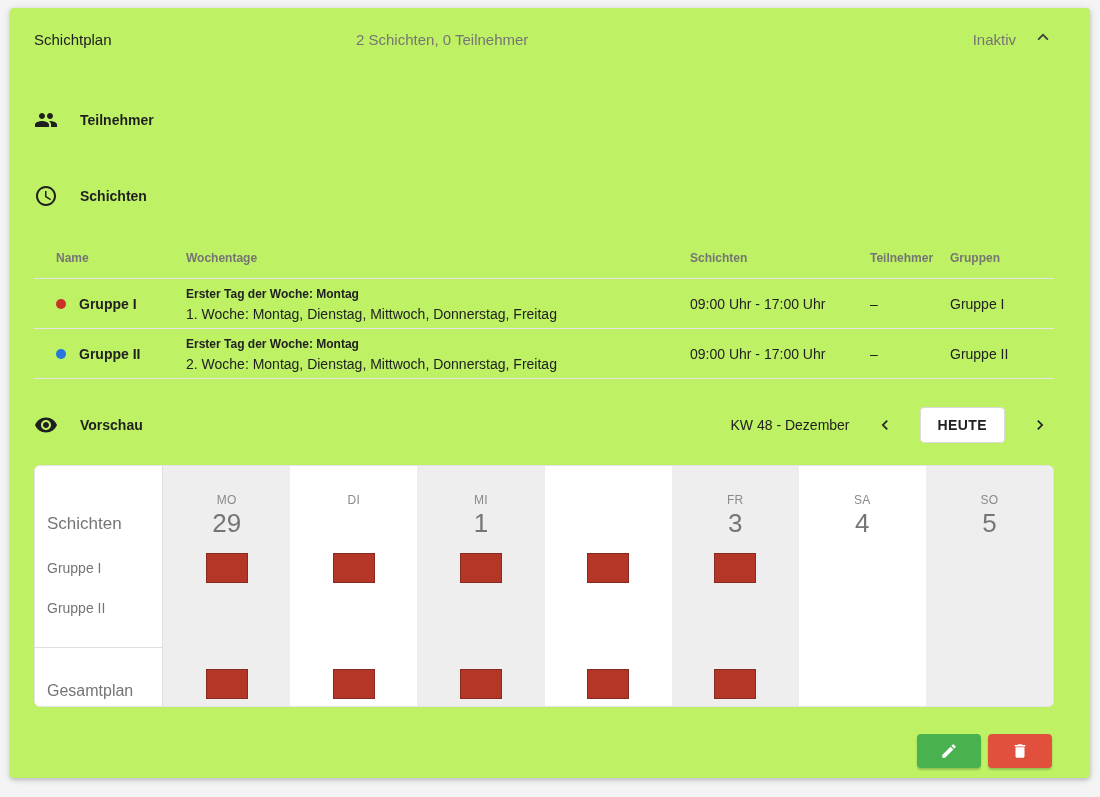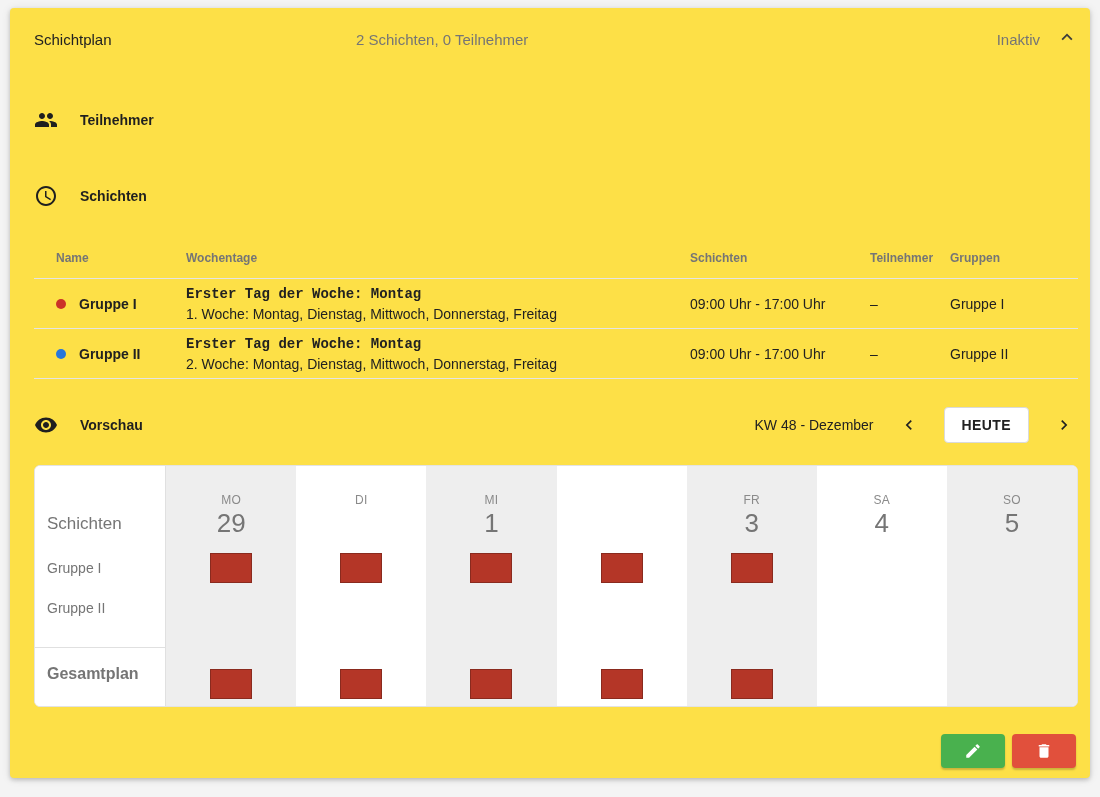--- a/index.html
+++ b/index.html
@@ -9,23 +9,23 @@
     --delete-button:#e1503c;
   }
   *{box-sizing:border-box;}
   body{
     margin:0; width:1100px; height:797px; background:#f4f4f4;
     font-family:"Liberation Sans", sans-serif; color:#212121;
     position:relative; overflow:hidden;
   }
   .card{
     position:absolute; left:10px; top:8px; width:1080px; height:770px;
-    background:#fde047; border-radius:4px;
+    background:#bef264; border-radius:4px;
     box-shadow:0 2px 4px rgba(0,0,0,.18), 0 1px 10px rgba(0,0,0,.1);
-    padding:0 12px 12px 24px;
+    padding:0 36px 12px 24px;
   }
   
   .panel-header{display:flex; align-items:center; height:62px; cursor:pointer;}
   .panel-title{width:322px; font-size:15px; color:#212121;}
   .panel-desc{flex:1; font-size:15px; color:#757575;}
   .panel-status{display:flex; align-items:center; gap:16px; font-size:15px; color:#757575;}
   .chev{width:22px; height:22px; fill:#3d3d3d;}
   
   .section-head{display:flex; align-items:center; gap:22px; height:24px;}
   .section-head .s-icon{width:24px; height:24px; fill:#1f1f1f; flex:0 0 auto;}
@@ -39,21 +39,21 @@
   .t-head > div{padding-left:0;}
   .t-body{height:50px; border-top:1px solid #e4e4e4; font-size:14px;}
   .t-body:last-child{border-bottom:1px solid #e4e4e4;}
   .shift-table .t-body{border-bottom:none;}
   .shift-table .t-body + .t-body{border-top:1px solid #e4e4e4;}
   .t-rows{border-bottom:1px solid #e4e4e4;}
   .cell-name{padding-left:22px; display:flex; align-items:center; gap:13px;}
   .t-head .cell-name{padding-left:22px;}
   .dot{width:10px; height:10px; border-radius:50%; background:#cb3228; flex:0 0 auto;}
   .name-txt{font-weight:bold;}
-  .wd-line1{font-weight:bold; font-size:14px; line-height:20px;font-family:Liberation Mono, monospace;}
+  .wd-line1{font-weight:bold; font-size:12px; line-height:20px;}
   .wd-line2{font-size:14px; line-height:20px; color:#212121;}
   
   .preview-bar{margin-top:24px; height:44px; display:flex; align-items:center; justify-content:space-between;}
   .preview-controls{display:flex; align-items:center; gap:21px;}
   .week-label{font-size:14px; color:#212121;}
   .nav-btn{background:none; border:none; padding:4px; cursor:pointer; line-height:0;}
   .nav-btn svg{width:20px; height:20px; fill:#212121;}
   .today-btn{
     height:36px; padding:0 17px; background:#fff; border:1px solid #dadada;
     border-radius:4px; font-family:inherit; font-size:14px; font-weight:bold;
@@ -63,21 +63,21 @@
   .calendar{
     margin-top:18px; height:242px; border:1px solid #e3e3e3; border-radius:6px;
     overflow:hidden; display:flex; position:relative; background:#fff;
   }
   .cal-label-col{flex:1; position:relative; background:#fff; border-right:1px solid #e0e0e0;}
   .cal-group-title{position:absolute; top:48px; left:12px; font-size:17px; color:#757575; font-weight:500;}
   .cal-row-label{position:absolute; left:12px; font-size:14px; color:#757575; line-height:20px;}
   .cal-row-label.r0{top:92px;}
   .cal-row-label.r1{top:132px;}
   .cal-divider{position:absolute; left:0; right:0; top:181px; height:1px; background:#e0e0e0;}
-  .cal-total-label{position:absolute; top:199px; left:12px; font-size:16px; font-weight:bold; color:#757575;}
+  .cal-total-label{position:absolute; top:216px; left:12px; font-size:16px; font-weight:normal; color:#757575;}
   .day-col{flex:1; position:relative; background:#fff;}
   .day-col.shaded{background:#eee;}
   .day-head{text-align:center; padding-top:6px;margin-top:21px;}
   .day-abbr{font-size:12px; color:#8a8a8a; letter-spacing:.3px; line-height:15px;}
   .day-num{font-size:26px; color:#757575; line-height:30px; font-weight:400;}
   .cal-block{
     position:absolute; left:50%; transform:translateX(-50%);
     width:42px; height:30px; background:var(--shift-block);
     border:1px solid var(--shift-block-border);
   }

